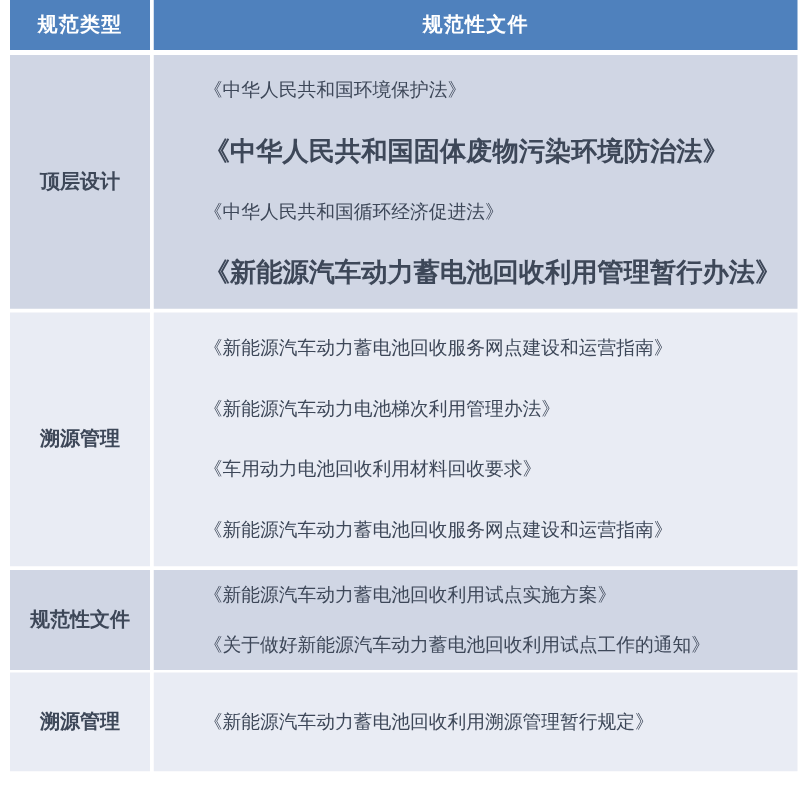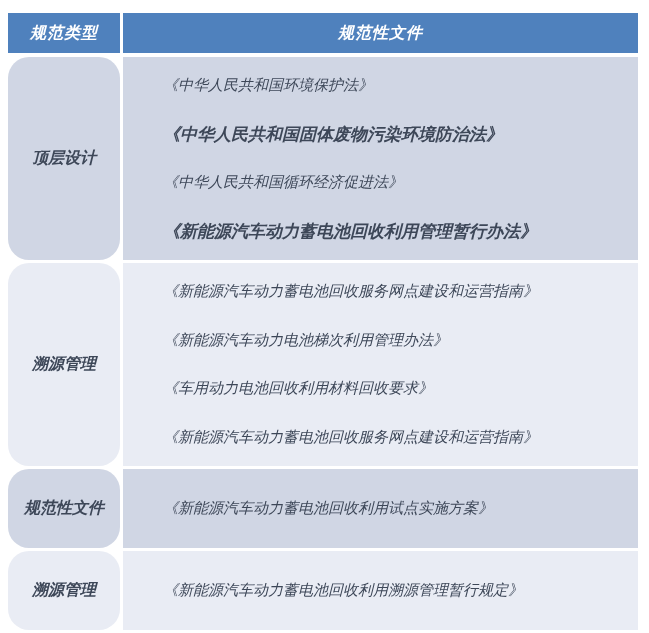--- a/index.html
+++ b/index.html
@@ -7,23 +7,22 @@
     padding: 0;
     background: #ffffff;
     width: 649px;
     height: 633px;
     font-family: "Liberation Sans", "DejaVu Sans", sans-serif;
     overflow: hidden;
   }
   .table-wrap {
     position: absolute;
     left: 8px;
-    top: 13px;
+    top: 0;
     width: 630px;
-    font-style: italic;
   }
   .grid-row {
     display: grid;
     grid-template-columns: 112px 1fr;
     column-gap: 3px;
     margin-bottom: 3px;
   }
   .header-row { margin-bottom: 4px; }
   .header-cell {
     background: var(--header-bg, #4f81bd);
@@ -36,39 +35,38 @@
     font-weight: bold;
     letter-spacing: 1px;
   }
   .section-row .category-cell {
     display: flex;
     align-items: center;
     justify-content: center;
     font-size: 16px;
     font-weight: bold;
     color: var(--text-color, #3d4758);
-    border-radius: 21px;
   }
   .section-row .docs-cell {
     display: flex;
     flex-direction: column;
     justify-content: space-evenly;
     padding-left: 40px;
   }
   .shade-dark  > div { background: var(--band-dark, #d0d6e4); }
   .shade-light > div { background: var(--band-light, #e9ecf4); }
   .doc-line {
     height: 40px;
     display: flex;
     align-items: center;
     font-size: 15px;
     color: var(--text-color, #3d4758);
     white-space: nowrap;
   }
-  .doc-line.bold { font-weight: bold; font-size: 17px; }
+  .doc-line.bold { font-weight: bold; font-size: 21px; }
 </style>
 </head>
 <body>
 
 <div class="table-wrap">
   <div class="grid-row header-row">
     <div class="header-cell">规范类型</div>
     <div class="header-cell">规范性文件</div>
   </div>
   <div id="table-body">
@@ -87,20 +85,21 @@
           <div class="doc-line">《新能源汽车动力蓄电池回收服务网点建设和运营指南》</div>
           <div class="doc-line">《新能源汽车动力电池梯次利用管理办法》</div>
           <div class="doc-line">《车用动力电池回收利用材料回收要求》</div>
           <div class="doc-line">《新能源汽车动力蓄电池回收服务网点建设和运营指南》</div>
         </div>
       </div>
       <div class="grid-row section-row shade-dark" style="height: 79px;">
         <div class="category-cell">规范性文件</div>
         <div class="docs-cell">
           <div class="doc-line">《新能源汽车动力蓄电池回收利用试点实施方案》</div>
+          <div class="doc-line">《关于做好新能源汽车动力蓄电池回收利用试点工作的通知》</div>
         </div>
       </div>
       <div class="grid-row section-row shade-light" style="height: 79px;">
         <div class="category-cell">溯源管理</div>
         <div class="docs-cell">
           <div class="doc-line">《新能源汽车动力蓄电池回收利用溯源管理暂行规定》</div>
         </div>
       </div>
     </div>
 </div>

